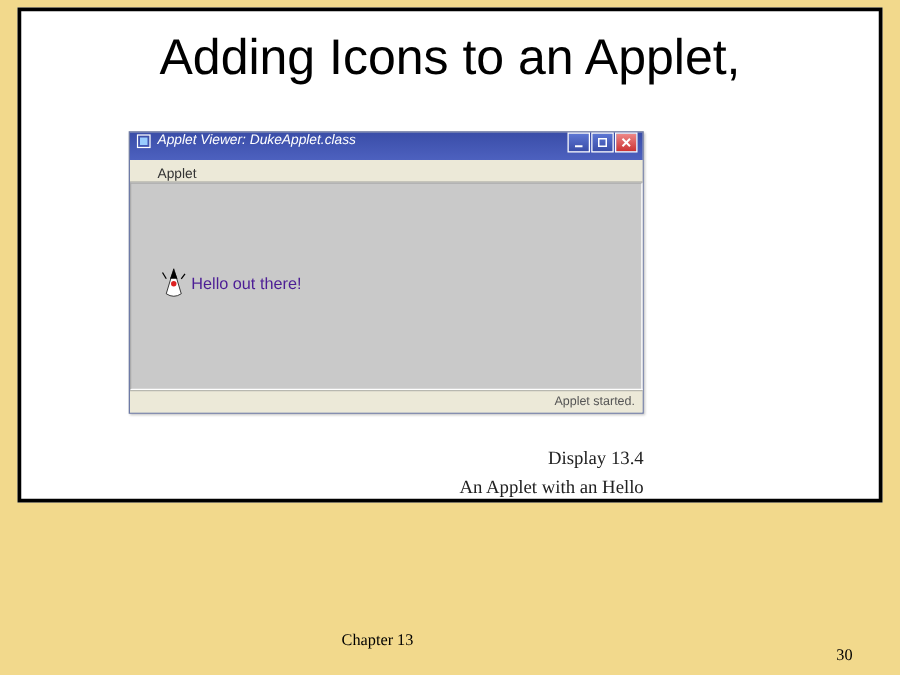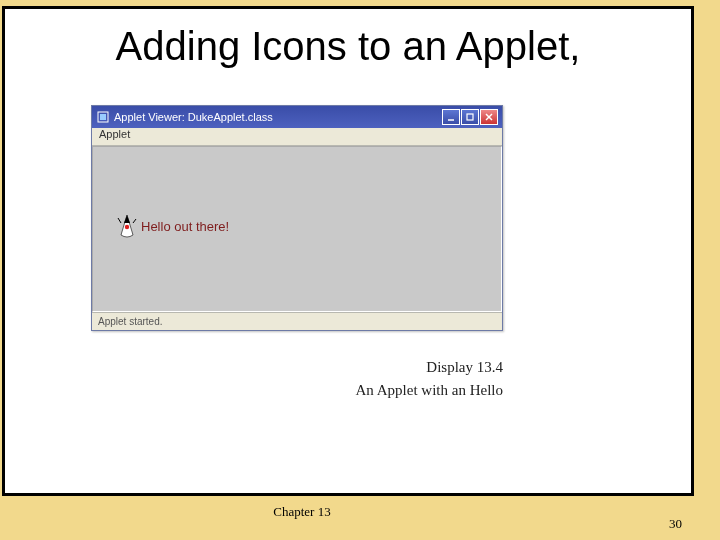--- a/index.html
+++ b/index.html
@@ -6,24 +6,24 @@
   body {
     width: 720px;
     height: 540px;
     background: #f2d98c;
     font-family: Arial, Helvetica, sans-serif;
     position: relative;
     overflow: hidden;
   }
   .slide-frame {
     position: absolute;
-    left: 2px;
+    left: 14px;
     top: 6px;
     width: 692px;
-    height: 490px;
+    height: 396px;
     background: #ffffff;
     border: 3px solid #000;
   }
   .slide-title {
     font-size: 40px;
     text-align: center;
     padding-top: 14px;
     line-height: 1.15;
     font-weight: 400;
   }
@@ -43,23 +43,24 @@
     margin-top: 18px;
     width: 412px;
     border: 1px solid #6d7aa6;
     background: #d6d6ce;
     box-shadow: 1px 1px 2px rgba(0,0,0,0.25);
   }
   .titlebar {
     height: 22px;
     background: linear-gradient(#3a4da8, #4d61bf);
     display: flex;
-    align-items: center;
+    align-items: flex-start;
     padding: 0 4px;
     gap: 4px;
+    font-style: italic;
   }
   .titlebar-icon {
     width: 14px; height: 14px;
     display: inline-flex;
     align-items: center;
     justify-content: center;
   }
   .titlebar-text {
     color: #fff;
     font-size: 11px;
@@ -78,22 +79,22 @@
     justify-content: center;
   }
   .win-btn.close {
     background: linear-gradient(#e88, #c33);
   }
   .win-btn svg { display: block; }
   .menubar {
     height: 18px;
     background: #ece9d8;
     display: flex;
-    align-items: flex-start;
-    padding: 0 7px;
+    align-items: flex-end;
+    padding: 0 22px;
     font-size: 11px;
     color: #333;
     border-bottom: 1px solid #b8b8b0;
   }
   .applet-body {
     height: 166px;
     background: #c9c9c9;
     border: 1px inset #fff;
     position: relative;
   }
@@ -103,31 +104,32 @@
     top: 66px;
     display: flex;
     align-items: center;
     gap: 4px;
   }
   .duke-icon {
     width: 20px; height: 26px;
   }
   .hello-text {
     font-size: 13px;
-    color: #7f1d1d;
+    color: #4c1d95;
   }
   .statusbar {
     height: 18px;
     background: #ece9d8;
     border-top: 1px solid #b8b8b0;
     display: flex;
     align-items: center;
     padding: 0 6px;
     font-size: 10px;
     color: #555;
+    justify-content: flex-end;
   }
   .caption {
     text-align: right;
     margin-top: 28px;
     width: 412px;
     font-family: Georgia, 'Times New Roman', serif;
   }
   .caption-num {
     font-size: 15px;
     color: #222;

